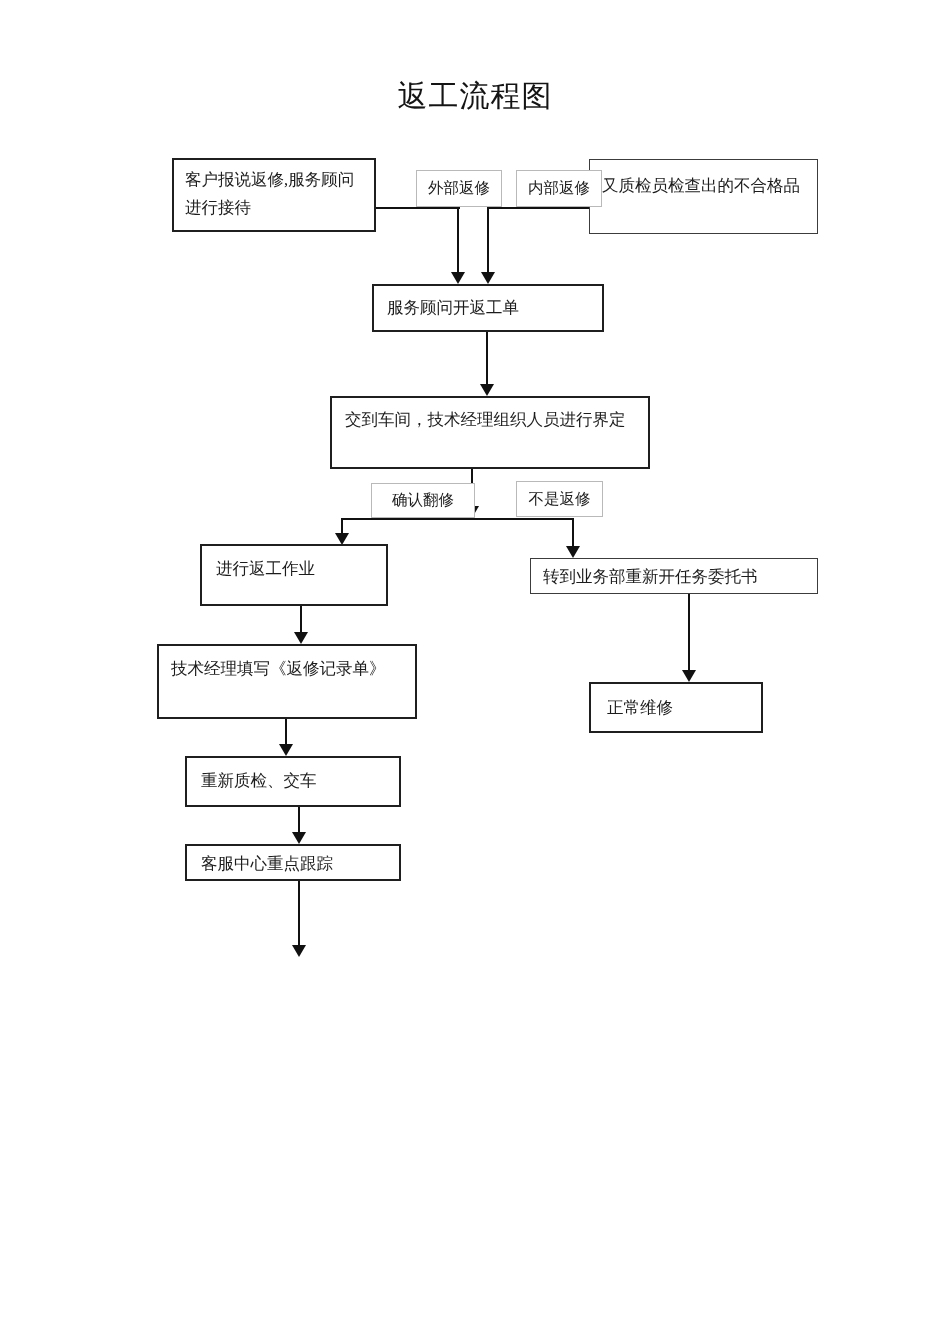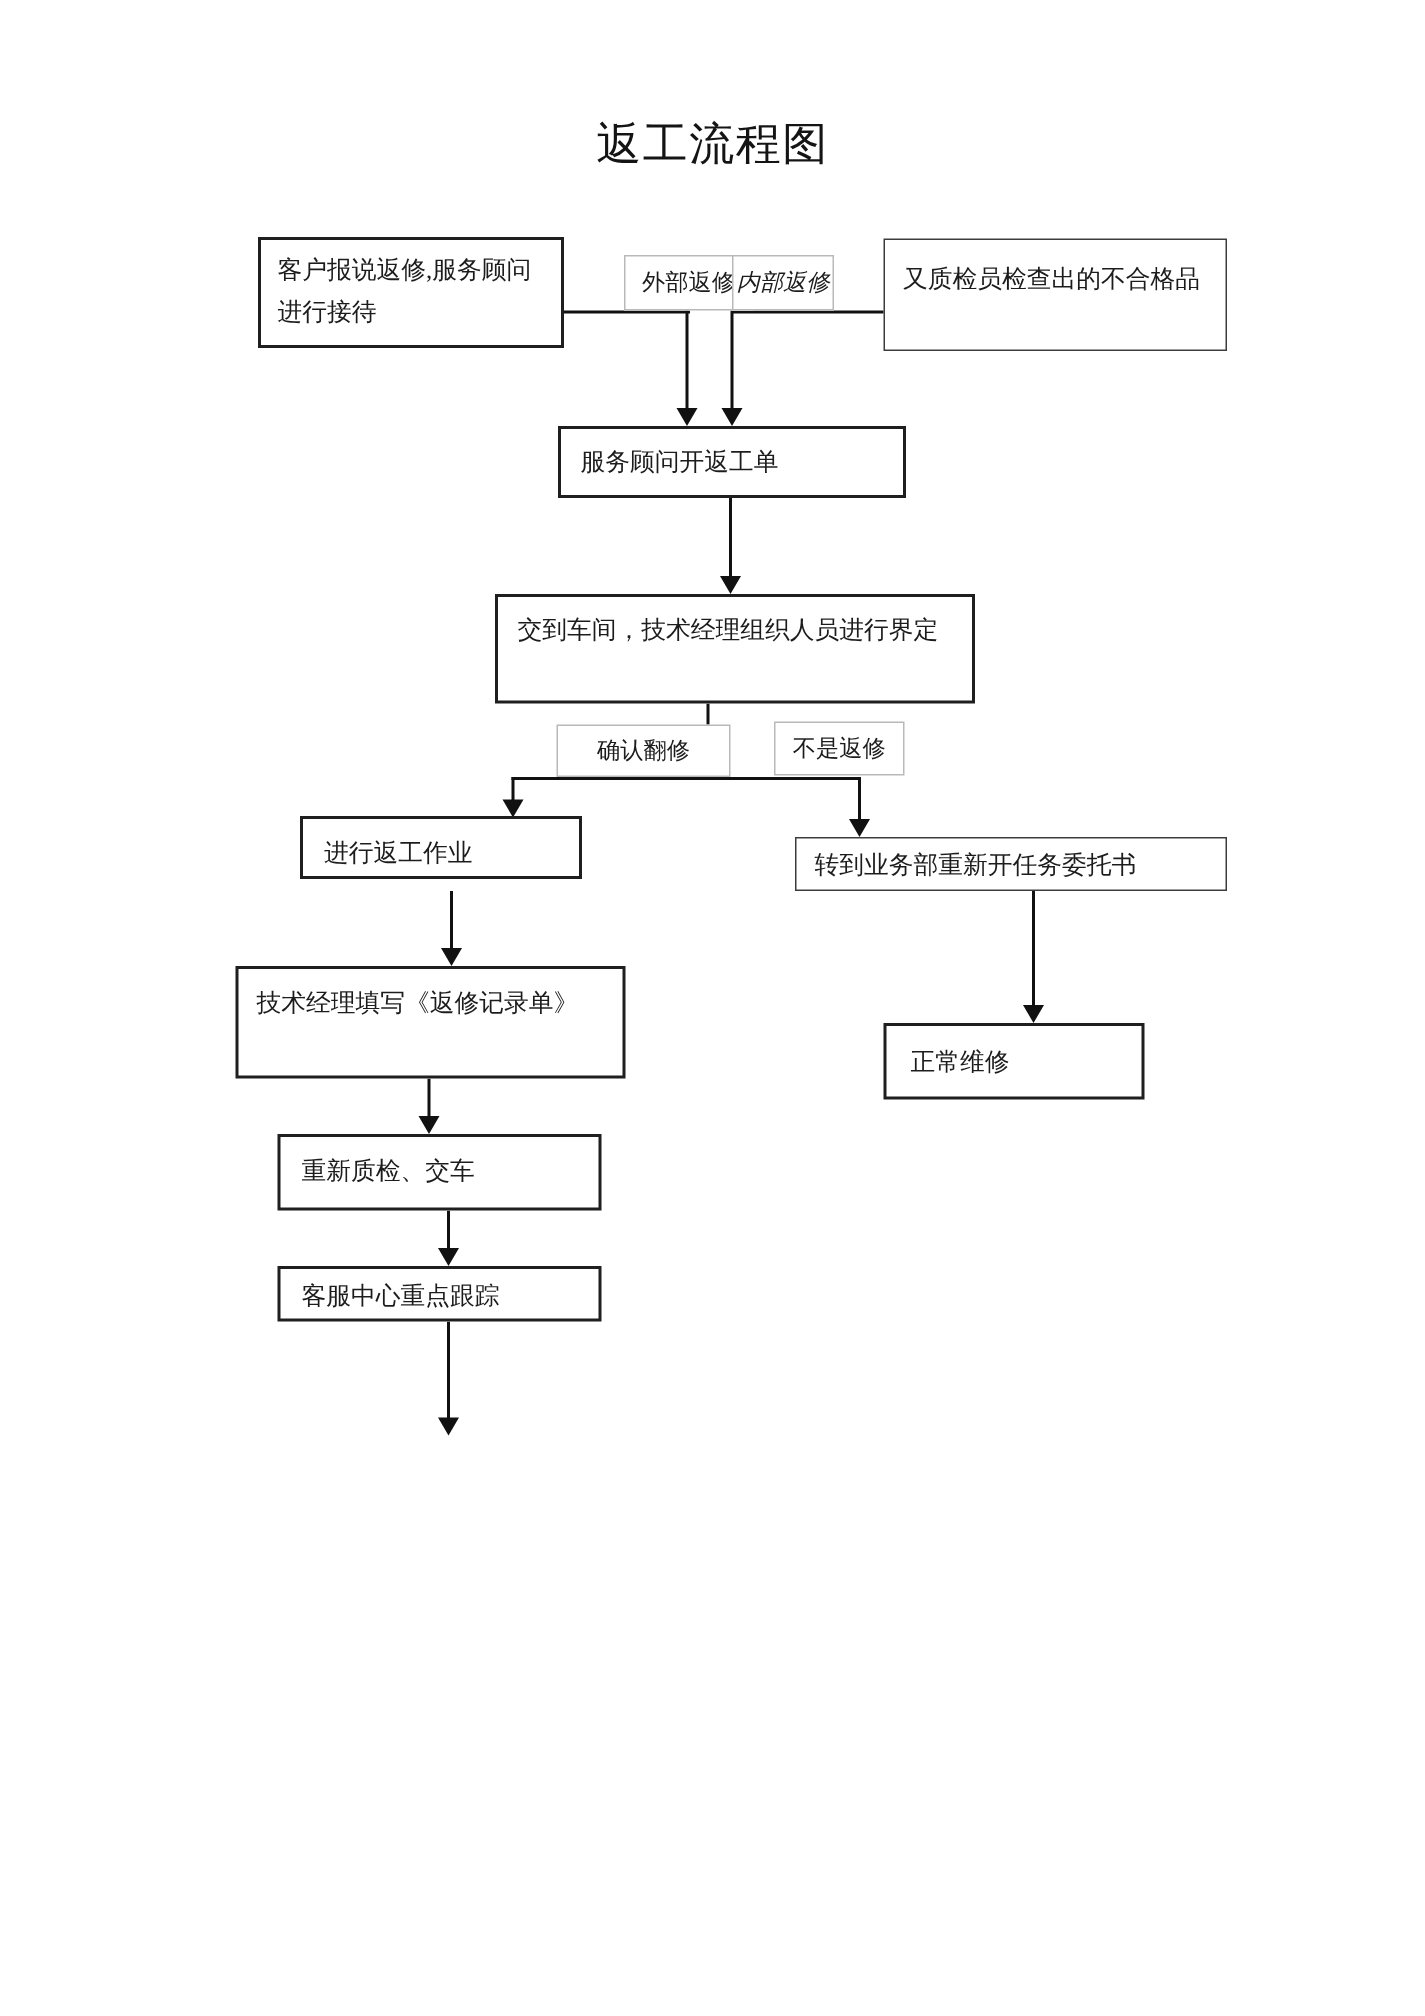--- a/index.html
+++ b/index.html
@@ -104,34 +104,34 @@
   <div class="arr" style="left:682px; top:670px;"></div>
 
   <div class="box" style="left:172px; top:158px; width:204px; height:74px; padding:6px 8px 0 11px;">客户报说返修,服务顾问进行接待</div>
 
   <div class="box thin nowrap" style="left:589px; top:159px; width:229px; height:75px; padding:12px 0 0 12px;">又质检员检查出的不合格品</div>
 
   <div class="box nowrap" style="left:372px; top:284px; width:232px; height:48px; padding:8px 0 0 13px;">服务顾问开返工单</div>
 
   <div class="box nowrap" style="left:330px; top:396px; width:320px; height:73px; padding:8px 0 0 13px;">交到车间，技术经理组织人员进行界定</div>
 
-  <div class="box nowrap" style="left:200px; top:544px; width:188px; height:42px; padding:9px 0 0 14px;">进行返工作业</div>
+  <div class="box nowrap" style="left:200px; top:544px; width:188px; height:62px; padding:9px 0 0 14px;">进行返工作业</div>
 
   <div class="box nowrap" style="left:157px; top:644px; width:260px; height:75px; padding:9px 0 0 12px;">技术经理填写《返修记录单》</div>
 
   <div class="box nowrap" style="left:185px; top:756px; width:216px; height:51px; padding:9px 0 0 14px;">重新质检、交车</div>
 
   <div class="box nowrap" style="left:185px; top:844px; width:216px; height:37px; padding:4px 0 0 14px;">客服中心重点跟踪</div>
 
 
   <div class="box thin nowrap" style="left:530px; top:558px; width:288px; height:36px; padding:4px 0 0 12px;">转到业务部重新开任务委托书</div>
 
   <div class="box nowrap" style="left:589px; top:682px; width:174px; height:51px; padding:10px 0 0 16px;">正常维修</div>
 
   <div class="lbl" style="left:388px; top:170px; width:86px; height:37px;">外部返修</div>
 
-  <div class="lbl" style="left:460px; top:170px; width:68px; height:37px;font-style:italic;">内部返修</div>
+  <div class="lbl" style="left:488px; top:170px; width:86px; height:37px;">内部返修</div>
 
-  <div class="lbl" style="left:343px; top:483px; width:116px; height:35px;">确认翻修</div>
+  <div class="lbl" style="left:343px; top:483px; width:104px; height:35px;">确认翻修</div>
 
   <div class="lbl" style="left:488px; top:481px; width:87px; height:36px;">不是返修</div>
 
 </div>
 
 </body></html>

